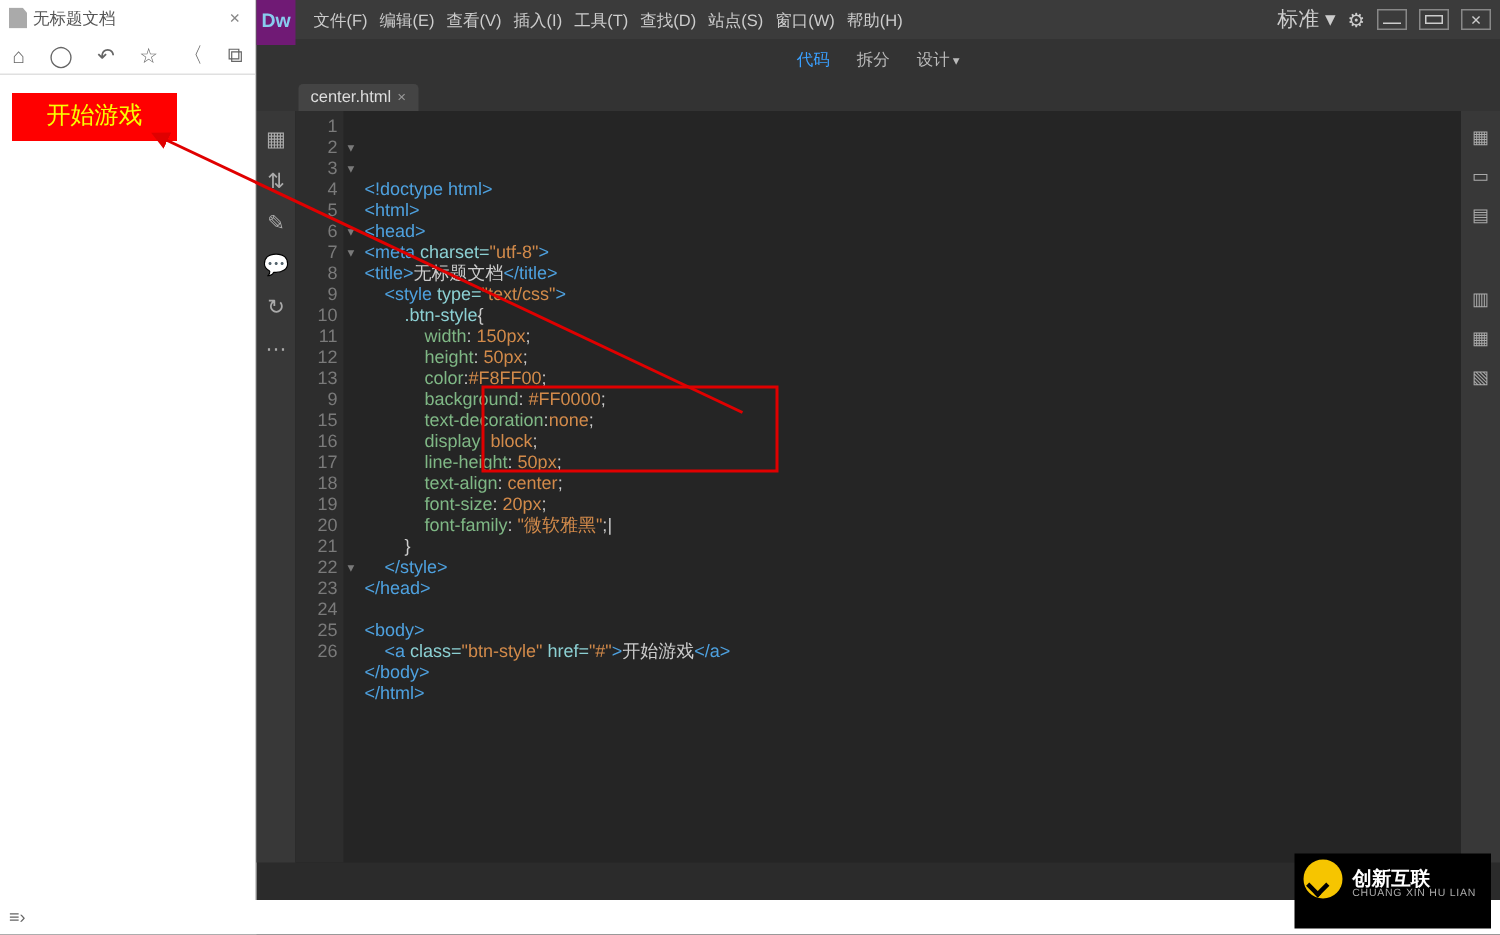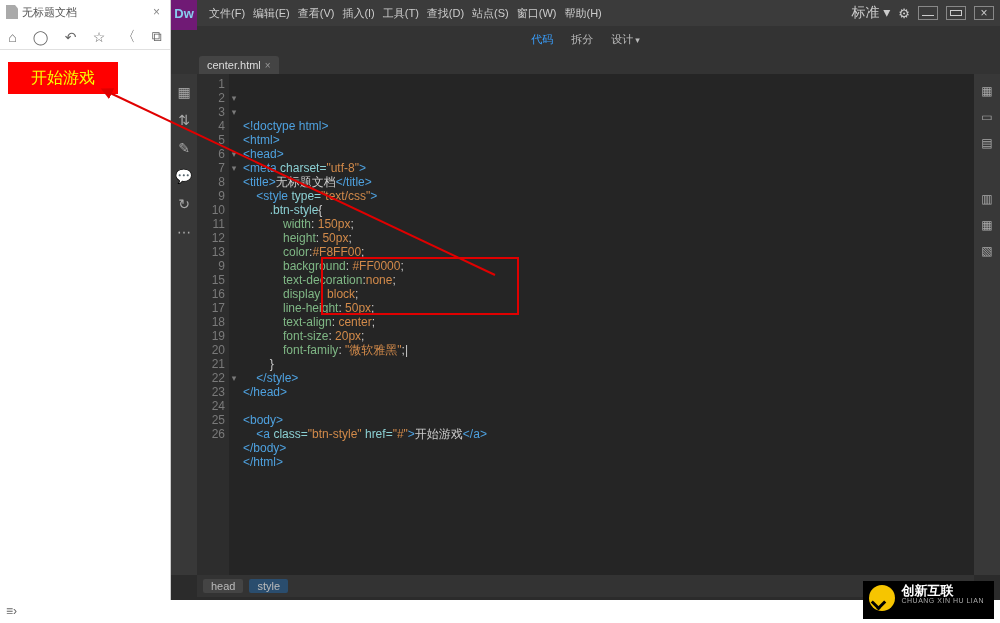--- a/index.html
+++ b/index.html
@@ -69,21 +69,21 @@
 .status{height:22px;background:#333;position:absolute;left:26px;right:26px;bottom:26px;display:flex;align-items:center;padding:0 6px;font-size:11px;color:#bbb;gap:6px;}
 .crumb{background:#444;padding:1px 8px;border-radius:2px;}
 .crumb.sel{background:#2a4d6e;}
 .status-right{margin-left:auto;display:flex;align-items:center;gap:8px;}
 
 
 .bottom-strip{position:absolute;left:0;bottom:0;width:1000px;height:23px;background:#fff;}
 .bottom-strip .menu-ico{position:absolute;left:6px;top:4px;font-size:12px;color:#666;}
 
 
-.brand{position:absolute;right:6px;bottom:4px;display:flex;align-items:flex-start;background:#000;padding:4px 10px 8px 6px;gap:6px;}
+.brand{position:absolute;right:6px;bottom:4px;display:flex;align-items:flex-end;background:#000;padding:4px 10px 20px 6px;gap:6px;}
 .brand-circle{width:26px;height:26px;border-radius:50%;background:#f6c500;position:relative;}
 .brand-circle::before{content:"";position:absolute;left:4px;top:12px;width:8px;height:8px;border-left:3px solid #000;border-bottom:3px solid #000;transform:rotate(-45deg);}
 .brand-text{color:#fff;font-size:13px;line-height:12px;font-weight:bold;}
 .brand-sub{color:#aaa;font-size:7px;letter-spacing:0.5px;}
 </style>
 </head>
 <body>
 
 <div class="left-pane">
   <div class="tab-row">
@@ -214,29 +214,20 @@
         <div></div>
         <div></div>
         <div></div>
         <div></div>
       </div>
     <div class="code" id="code">
       <div class="hl-box" style="left:82px;top:183px;width:198px;height:58px;"></div>
     <div><span class="c-tag">&lt;!doctype html&gt;</span></div><div><span class="c-tag">&lt;html&gt;</span></div><div><span class="c-tag">&lt;head&gt;</span></div><div><span class="c-tag">&lt;meta</span> <span class="c-attr">charset=</span><span class="c-str">"utf-8"</span><span class="c-tag">&gt;</span></div><div><span class="c-tag">&lt;title&gt;</span><span class="c-text">无标题文档</span><span class="c-tag">&lt;/title&gt;</span></div><div>    <span class="c-tag">&lt;style</span> <span class="c-attr">type=</span><span class="c-str">"text/css"</span><span class="c-tag">&gt;</span></div><div>        <span class="c-attr">.btn-style</span><span class="c-punc">{</span></div><div>            <span class="c-prop">width</span><span class="c-punc">: </span><span class="c-str">150px</span><span class="c-punc">;</span></div><div>            <span class="c-prop">height</span><span class="c-punc">: </span><span class="c-str">50px</span><span class="c-punc">;</span></div><div>            <span class="c-prop">color</span><span class="c-punc">:</span><span class="c-str">#F8FF00</span><span class="c-punc">;</span></div><div>            <span class="c-prop">background</span><span class="c-punc">: </span><span class="c-str">#FF0000</span><span class="c-punc">;</span></div><div>            <span class="c-prop">text-decoration</span><span class="c-punc">:</span><span class="c-str">none</span><span class="c-punc">;</span></div><div>            <span class="c-prop">display</span><span class="c-punc">: </span><span class="c-str">block</span><span class="c-punc">;</span></div><div>            <span class="c-prop">line-height</span><span class="c-punc">: </span><span class="c-str">50px</span><span class="c-punc">;</span></div><div>            <span class="c-prop">text-align</span><span class="c-punc">: </span><span class="c-str">center</span><span class="c-punc">;</span></div><div>            <span class="c-prop">font-size</span><span class="c-punc">: </span><span class="c-str">20px</span><span class="c-punc">;</span></div><div>            <span class="c-prop">font-family</span><span class="c-punc">: </span><span class="c-str">"微软雅黑"</span><span class="c-punc">;</span><span class="c-punc">|</span></div><div>        <span class="c-punc">}</span></div><div>    <span class="c-tag">&lt;/style&gt;</span></div><div><span class="c-tag">&lt;/head&gt;</span></div><div></div><div><span class="c-tag">&lt;body&gt;</span></div><div>    <span class="c-tag">&lt;a</span> <span class="c-attr">class=</span><span class="c-str">"btn-style"</span> <span class="c-attr">href=</span><span class="c-str">"#"</span><span class="c-tag">&gt;</span><span class="c-text">开始游戏</span><span class="c-tag">&lt;/a&gt;</span></div><div><span class="c-tag">&lt;/body&gt;</span></div><div><span class="c-tag">&lt;/html&gt;</span></div><div></div></div>
   </div>
 
-  <div class="status">
-    <span class="crumb">head</span>
-    <span class="crumb sel">style</span>
-    <div class="status-right">
-      <span>⊘</span>
-      <span>HTML</span>
-      <span>▾</span>
-    </div>
-  </div>
 </div>
 
 <svg class="arrow-svg" style="left:0;top:0;width:520px;height:320px;">
   <defs>
       <marker id="ah" markerWidth="10" markerHeight="10" refX="2" refY="3" orient="auto">
     <path d="M0,0 L6,3 L0,6 Z" fill="#e00000"></path>
       </marker>
     </defs>
   <line x1="495" y1="275" x2="108" y2="92" stroke="#e00000" stroke-width="2" marker-end="url(#ah)"></line>
 </svg>

